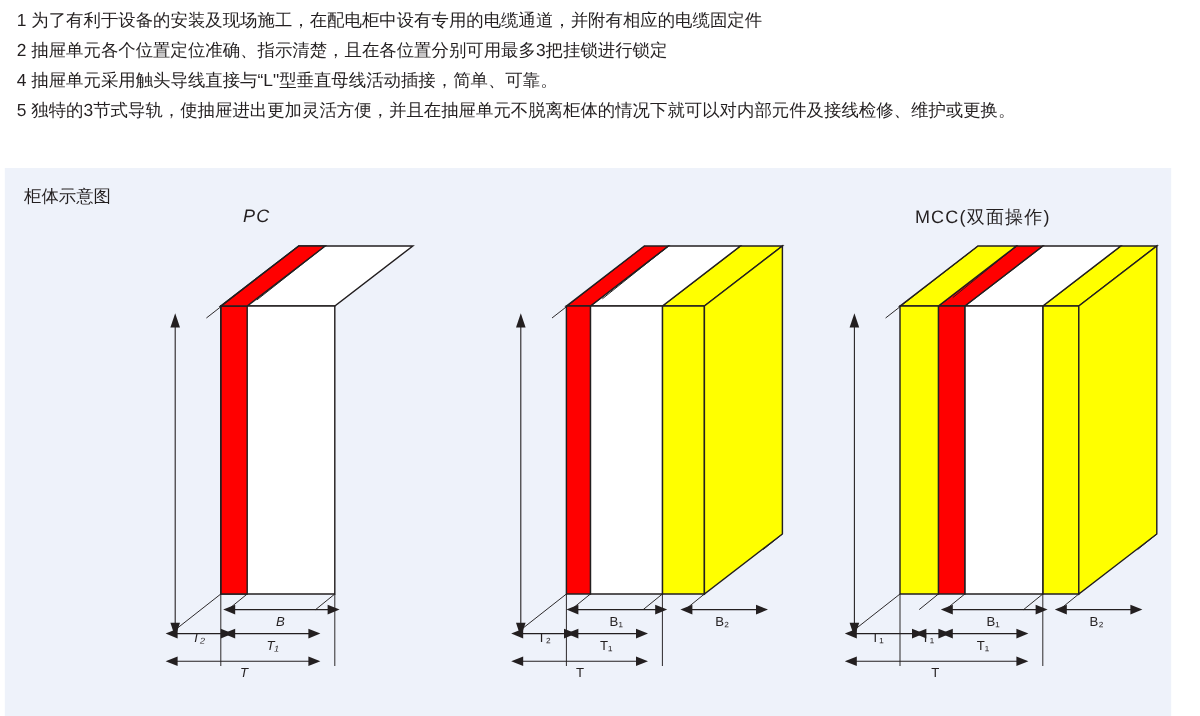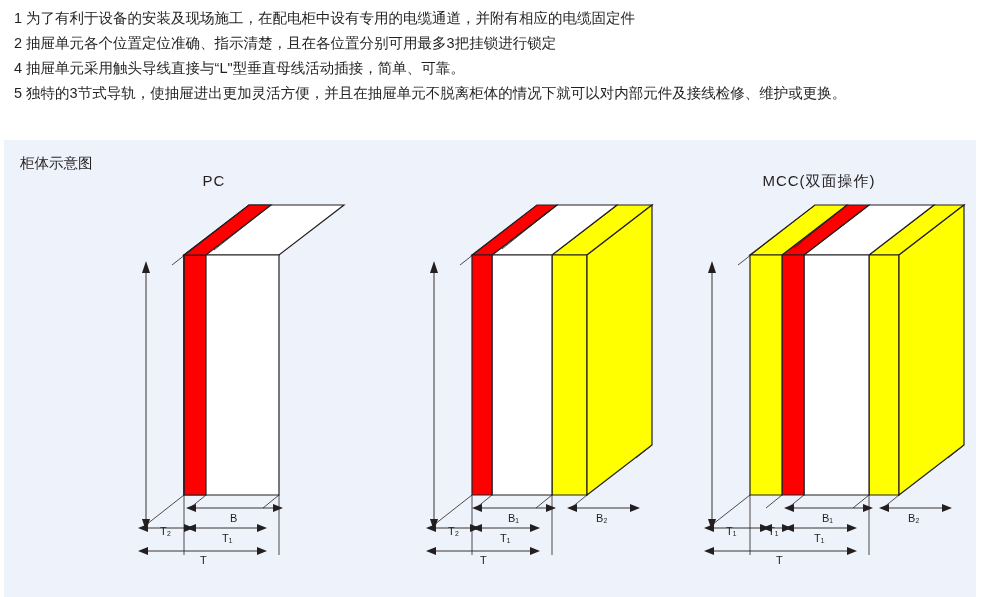--- a/index.html
+++ b/index.html
@@ -40,21 +40,21 @@
   .fig-title{
     position:absolute;
     top:32px;
     width:100%;
     text-align:center;
     font-size:15px;
     letter-spacing:1px;
     color:#231f20;
   }
   .fig svg{position:absolute; left:0; top:55px;}
-  #fig-pc{left:60px; width:300px;}
+  #fig-pc{left:60px; width:300px;font-style:italic;}
   #fig-mcc1{left:360px; width:300px;}
   #fig-mcc2{left:650px; width:330px;}
 
   .legend{
     position:absolute;
     bottom:20px; left:0; width:972px;
     height:34px;
     padding-left:12px;
   }
   .legend-item{

